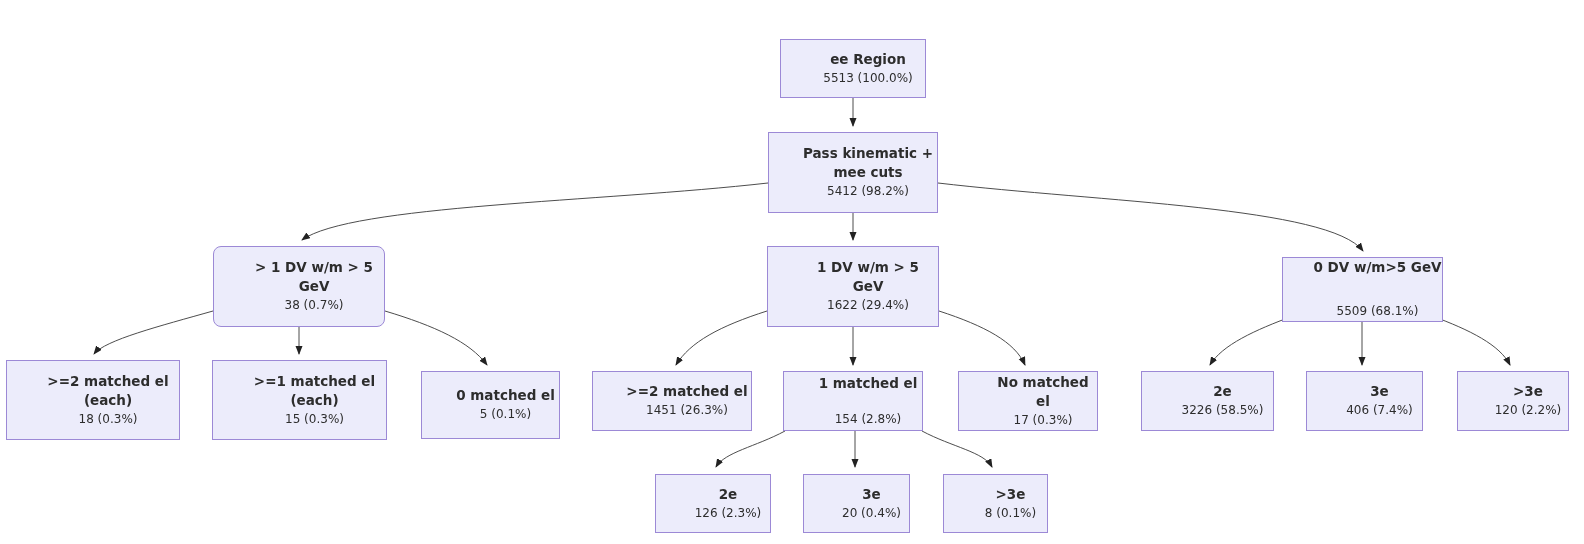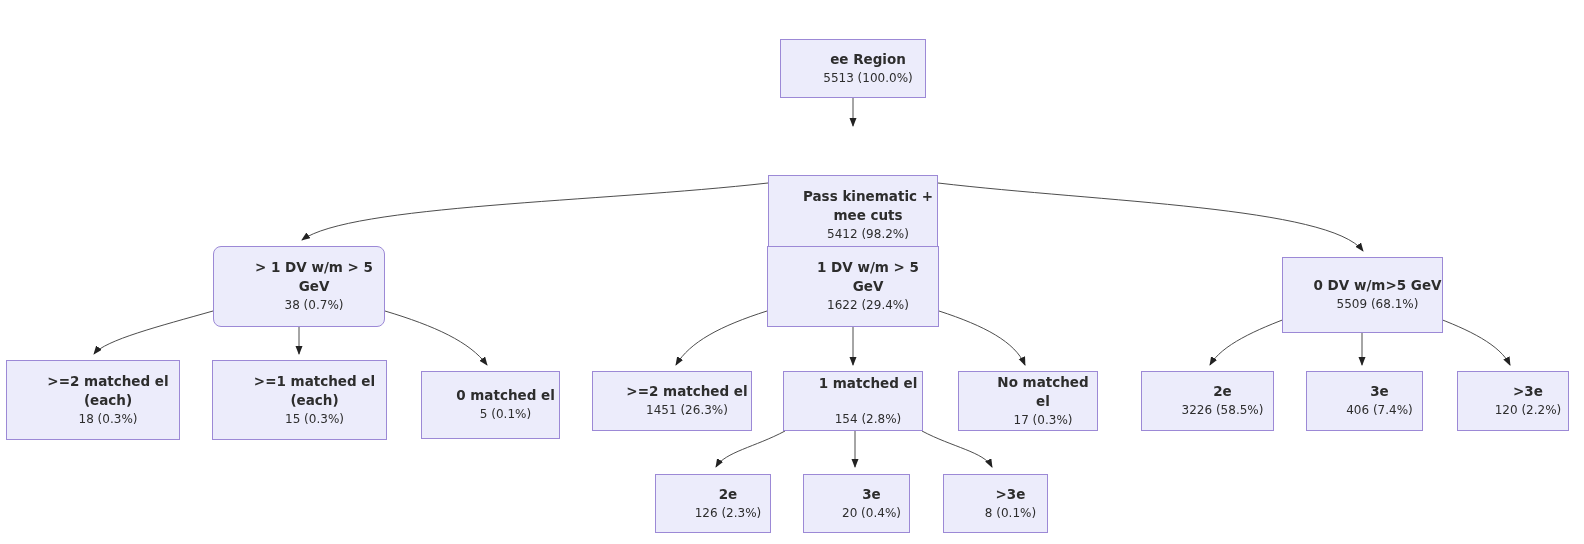--- a/index.html
+++ b/index.html
@@ -88,39 +88,39 @@
     <path class="edge" d="M785,431 C755,447 725,452 716,467" marker-end="url(#arrow)"></path>
     <path class="edge" d="M855,431 L855,467" marker-end="url(#arrow)"></path>
     <path class="edge" d="M922,431 C952,447 984,452 992,467" marker-end="url(#arrow)"></path>
   </svg>
 
   <div class="node" style="left:780px; top:39px; width:146px; height:59px;">
     <div class="node-label">ee Region</div>
     <div class="node-count">5513 (100.0%)</div>
   </div>
 
-  <div class="node" style="left:768px; top:132px; width:170px; height:81px;margin-top:43px;">
+  <div class="node" style="left:768px; top:132px; width:170px; height:81px;">
     <div class="node-label">Pass kinematic +
 mee cuts</div>
     <div class="node-count">5412 (98.2%)</div>
   </div>
 
   <div class="node" style="left:213px; top:246px; width:172px; height:81px;border-radius:8px;">
     <div class="node-label">&gt; 1 DV w/m &gt; 5
 GeV</div>
     <div class="node-count">38 (0.7%)</div>
   </div>
 
   <div class="node" style="left:767px; top:246px; width:172px; height:81px;">
     <div class="node-label">1 DV w/m &gt; 5
 GeV</div>
     <div class="node-count">1622 (29.4%)</div>
   </div>
 
-  <div class="node" style="left:1282px; top:257px; width:161px; height:76px;">
+  <div class="node" style="left:1282px; top:257px; width:161px; height:65px;justify-content:space-between;">
     <div class="node-label">0 DV w/m&gt;5 GeV</div>
     <div class="node-count">5509 (68.1%)</div>
   </div>
 
   <div class="node" style="left:6px; top:360px; width:174px; height:80px;">
     <div class="node-label">&gt;=2 matched el
 (each)</div>
     <div class="node-count">18 (0.3%)</div>
   </div>
 

